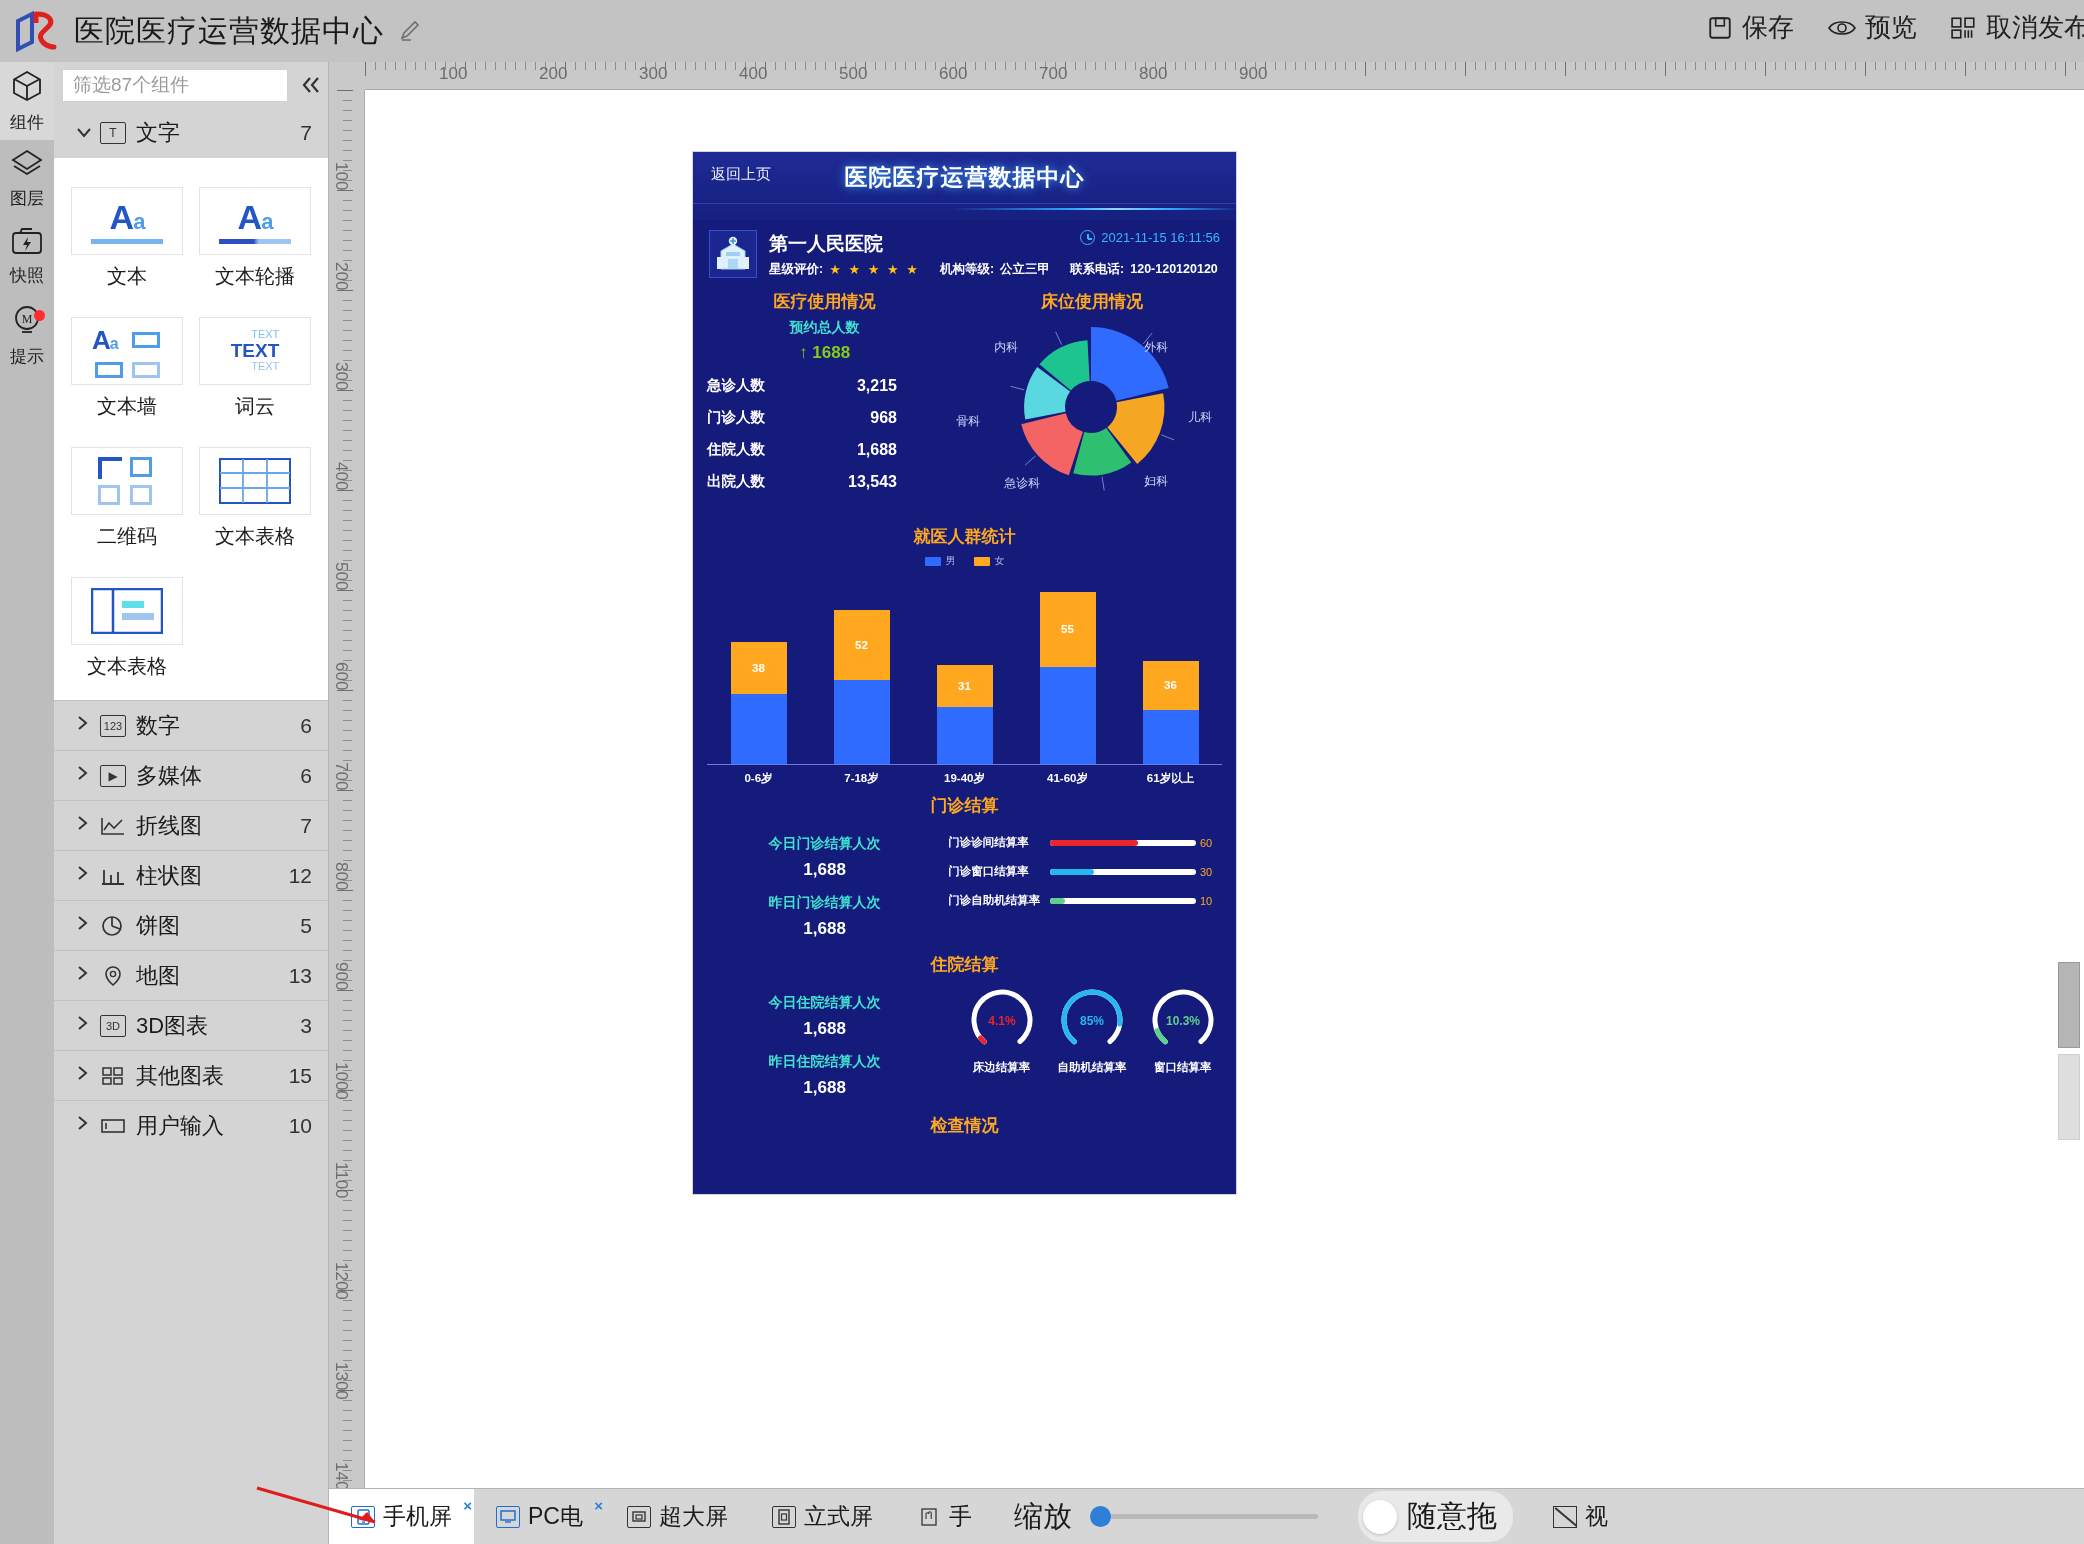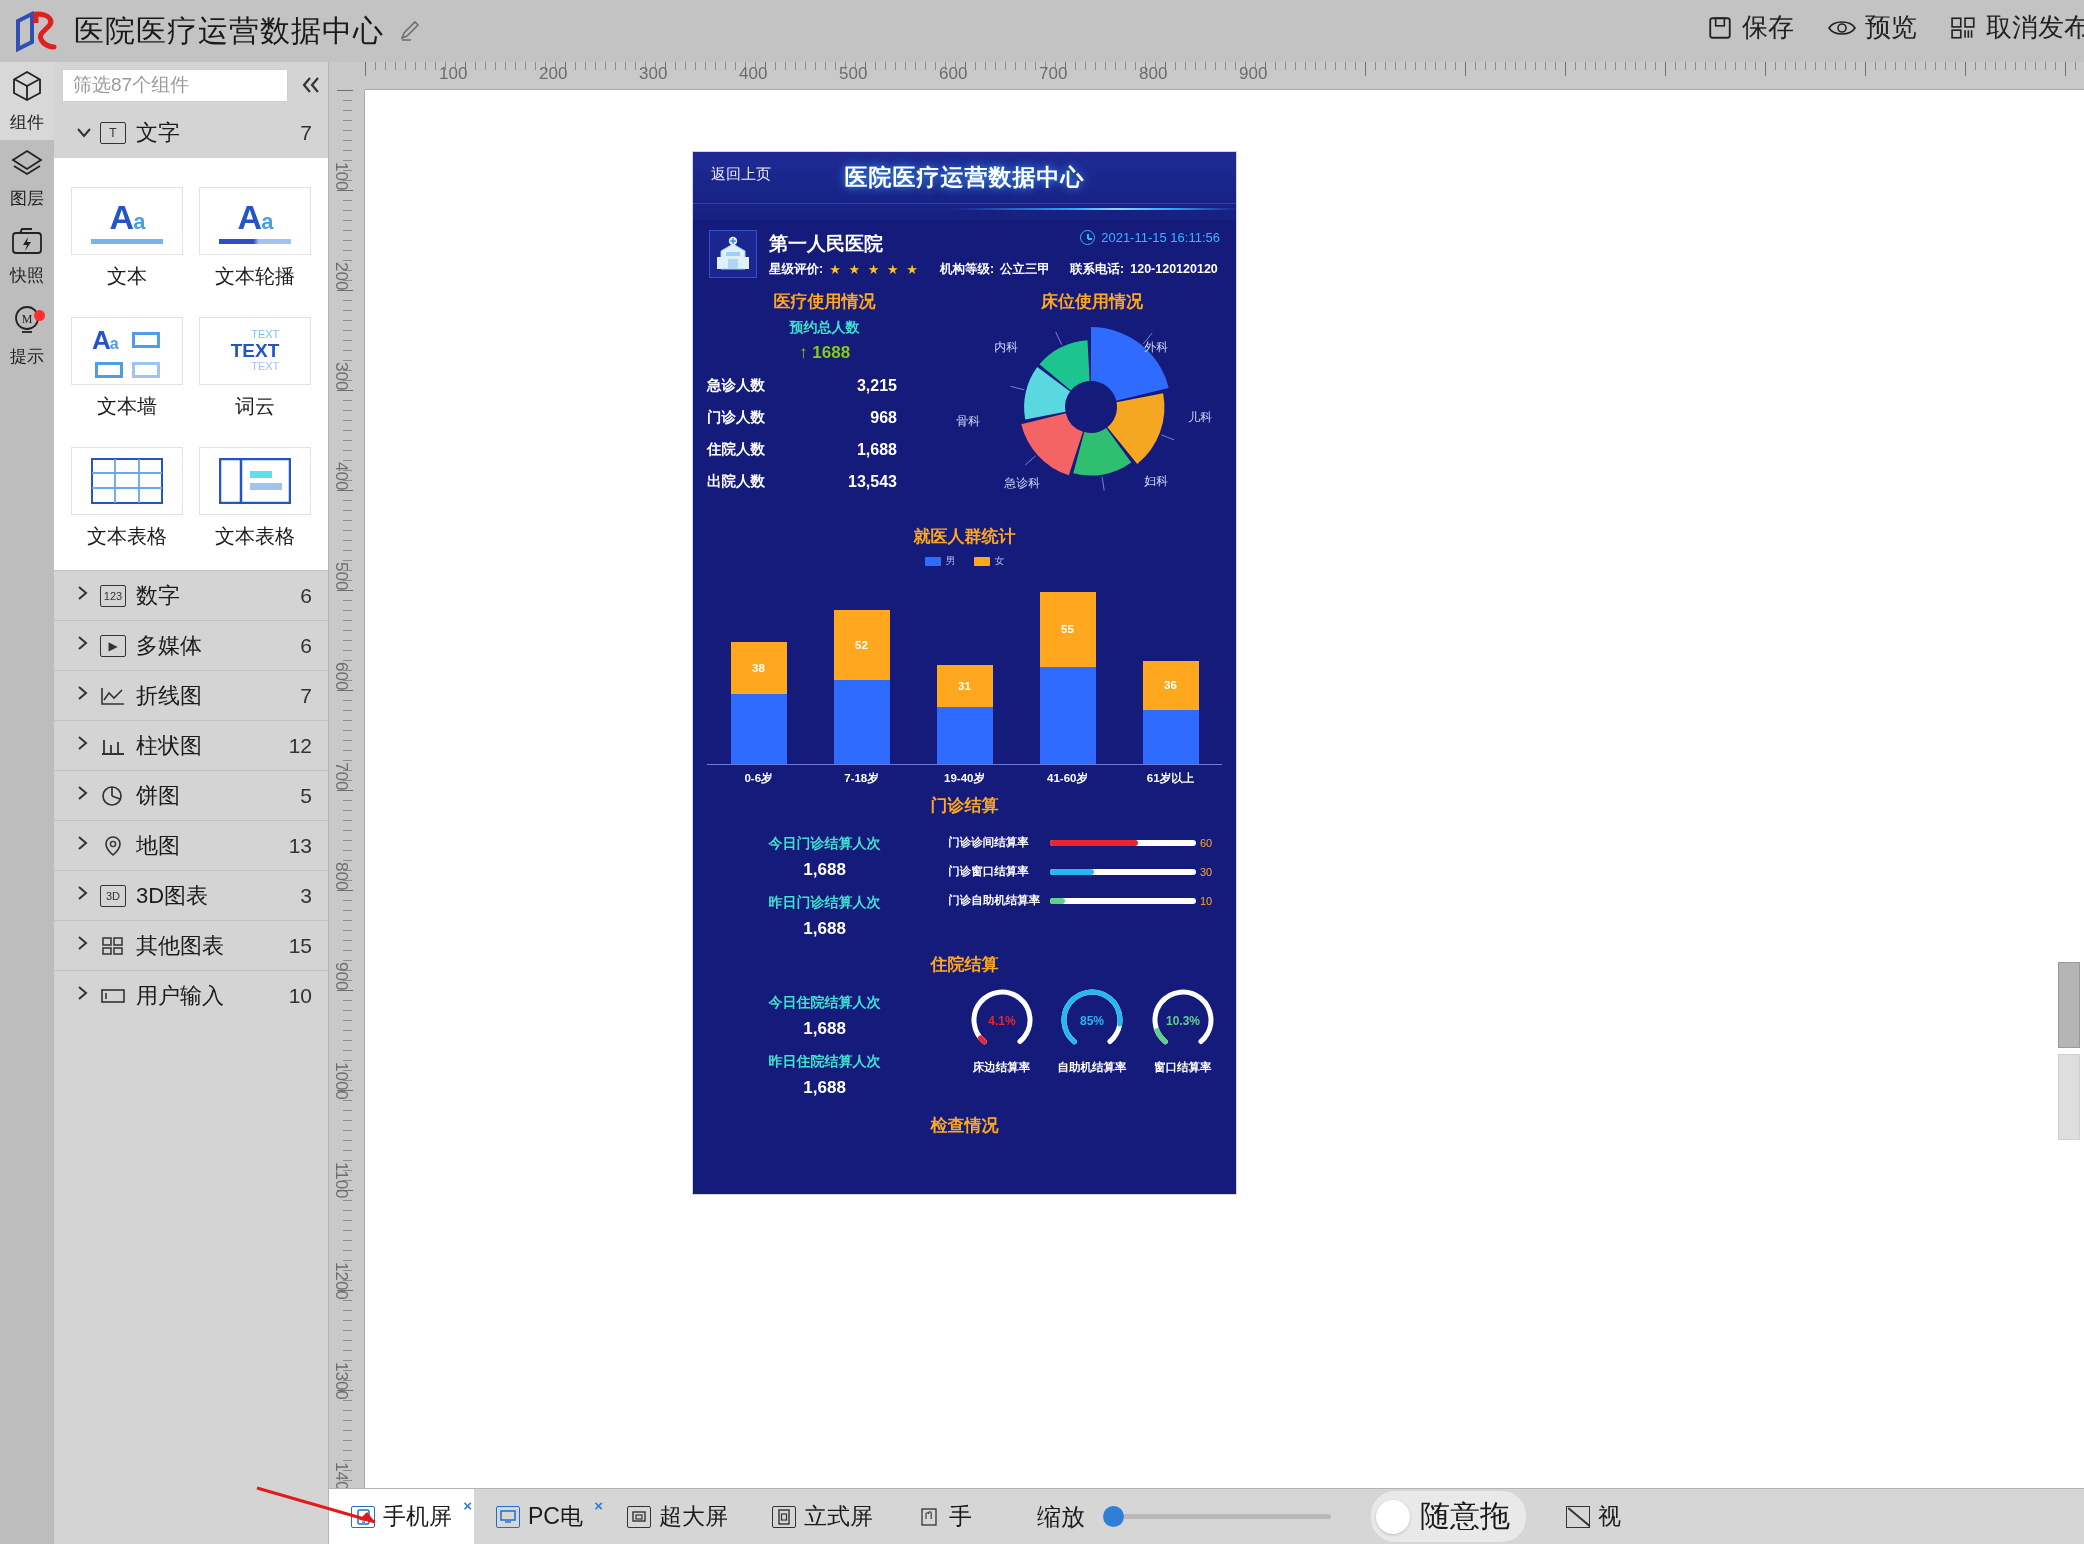--- a/index.html
+++ b/index.html
@@ -266,21 +266,21 @@
   }
   .btab.active { background: #fff; }
   .btab .bico {
     width: 24px; height: 22px; border: 1.8px solid #333; border-radius: 2px;
     display: flex; align-items: center; justify-content: center; flex: 0 0 auto;
   }
   .btab .bico.sel { border-color: #1f6fd0; color: #1f6fd0; }
   .btab-x {
     position: absolute; right: 2px; top: 8px; font-size: 15px; color: #2f7fd8; font-weight: bold;
   }
-  .zoom-label { font-size: 24px; color: #1b1b1b; margin-left: 43px; }
+  .zoom-label { font-size: 29px; color: #1b1b1b; margin-left: 20px; }
   .zoom-slider {
     margin-left: 26px; width: 220px; height: 5px; background: #b9b9b9; border-radius: 3px;
     position: relative;
   }
   .zoom-knob {
     position: absolute; left: -8px; top: -8px; width: 21px; height: 21px; border-radius: 50%;
     background: #2f7fd8;
   }
   .drag-pill {
     margin-left: 40px; display: flex; align-items: center; gap: 10px;
@@ -447,20 +447,31 @@
         </div>
         <div class="tile">
           <div class="tile-img">
             <div style="text-align:right;line-height:1.05;">
               <div style="font-size:11px;color:#7fc3f0;">TEXT</div>
               <div style="font-size:19px;font-weight:bold;color:#2355c4;">TEXT</div>
               <div style="font-size:11px;color:#9fc4f2;">TEXT</div>
             </div>
           </div>
           <div class="tile-label">词云</div>
+        </div>
+        <div class="tile">
+          <div class="tile-img">
+            <div style="display:grid;grid-template-columns:26px 26px;grid-gap:6px;">
+              <div style="width:24px;height:22px;border:4px solid #2355c4;border-right:none;border-bottom:none;"></div>
+              <div class="sq" style="width:22px;height:20px;"></div>
+              <div class="sq" style="width:22px;height:20px;border-color:#9fc4f2;"></div>
+              <div class="sq" style="width:22px;height:20px;border-color:#9fc4f2;"></div>
+            </div>
+          </div>
+          <div class="tile-label">二维码</div>
         </div>
         <div class="tile">
           <div class="tile-img">
             <svg width="72" height="46" viewBox="0 0 72 46">
               <rect x="1" y="1" width="70" height="44" fill="none" stroke="#2355c4" stroke-width="2"></rect>
               <path d="M1 15 H71 M1 30 H71 M24 1 V45 M48 1 V45" stroke="#6ba6e8" stroke-width="1.8"></path>
             </svg>
           </div>
           <div class="tile-label">文本表格</div>
         </div>

